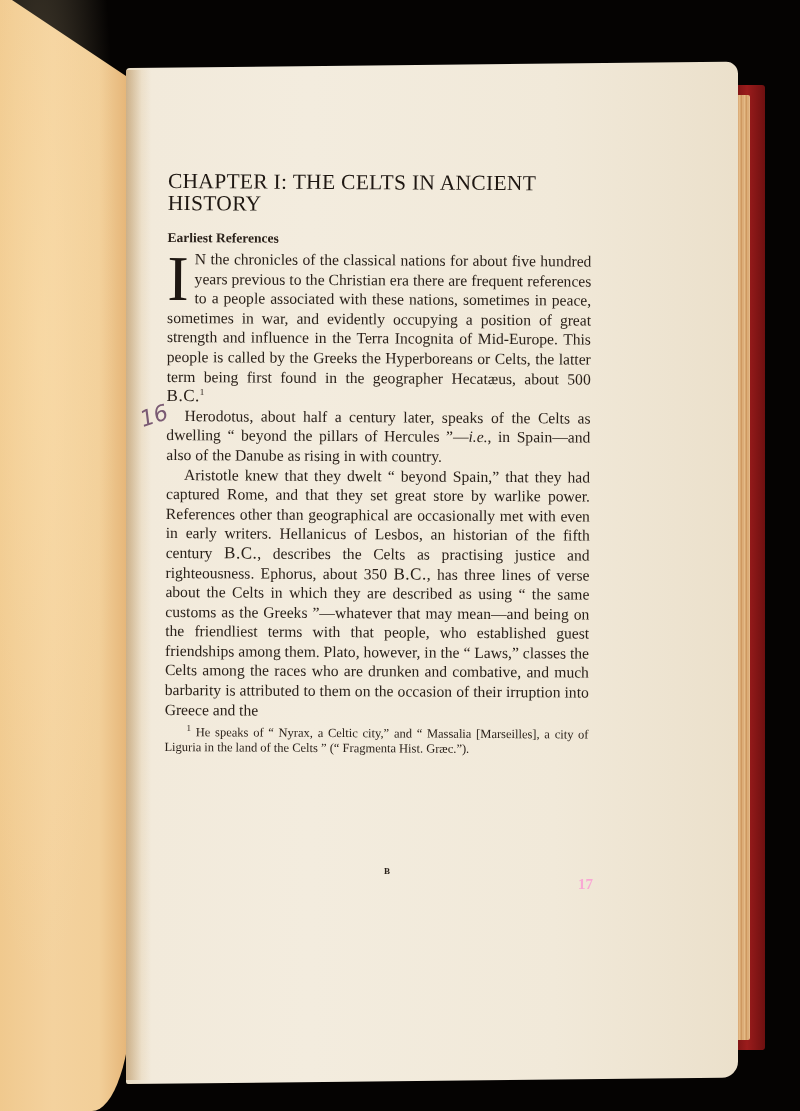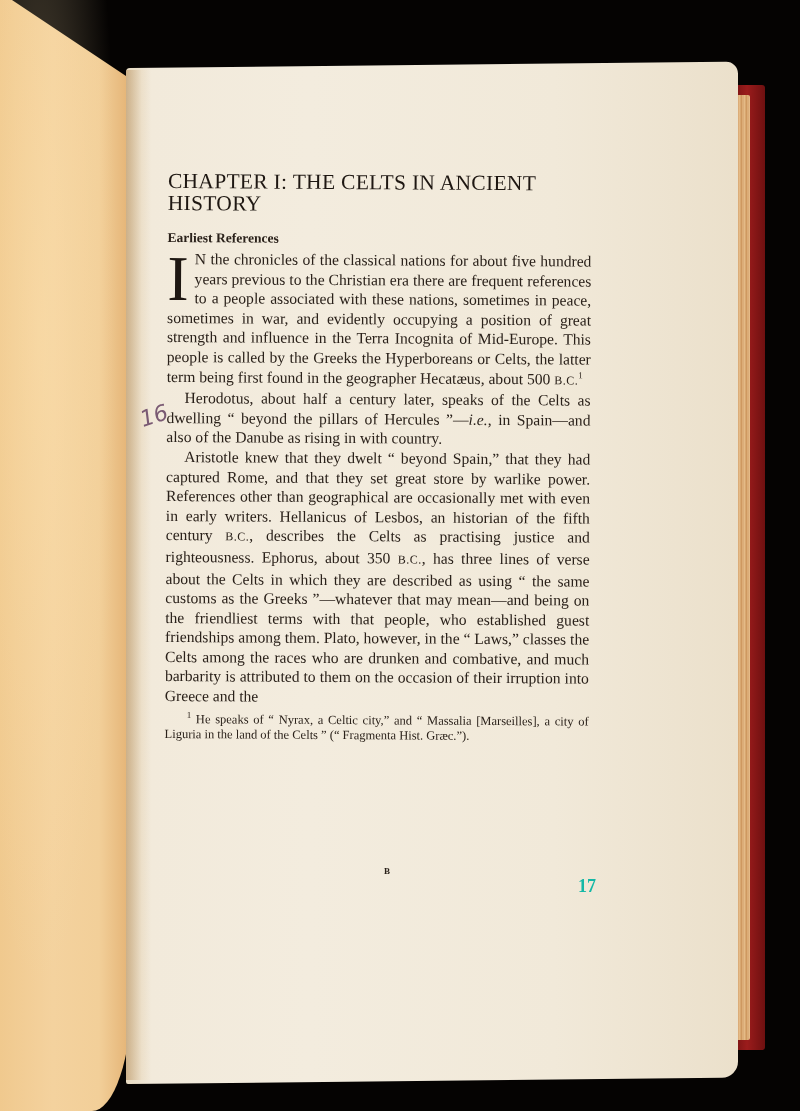--- a/index.html
+++ b/index.html
@@ -53,31 +53,31 @@
   .section-head {
     font-size:13.5px; margin:0 0 3px 0; font-weight:bold; color:#2a211a;
   }
   p.body {
     font-size:15.6px; line-height:19.6px; margin:0; text-align:justify; hyphens:none;
   }
   p.indent { text-indent:18px; }
   .dropcap {
     float:left; font-size:64px; line-height:52px; margin:4px 6px 0 0; color:#1e1712;
   }
-  .sc { font-size:12px; letter-spacing:0.5px; }
+  .sc { font-size:17px; letter-spacing:0.5px; }
   .fnref { font-size:9px; vertical-align:super; line-height:0; }
   .footnote {
     margin-top:6px; font-size:12.5px; line-height:15px; text-align:justify;
   }
   .fn-indent { padding-left:22px; display:inline; }
   .sig {
     position:absolute; left:384px; top:866px; font-size:9px; font-weight:bold; color:#2a211a;
   }
   .pageno {
-    position:absolute; left:578px; top:876px; font-size:18px; font-weight:bold; color:#14b8a6;
+    position:absolute; left:578px; top:876px; font-size:15px; font-weight:bold; color:#f9a8d4;
   }
   .margin-note {
     position:absolute; left:140px; top:403px; font-size:22px; color:#7a5a73;
     font-family:"DejaVu Sans",sans-serif; font-style:italic; transform:rotate(-18deg);
   }
 </style>
 </head>
 <body>
 
 <div class="left-page"></div>

